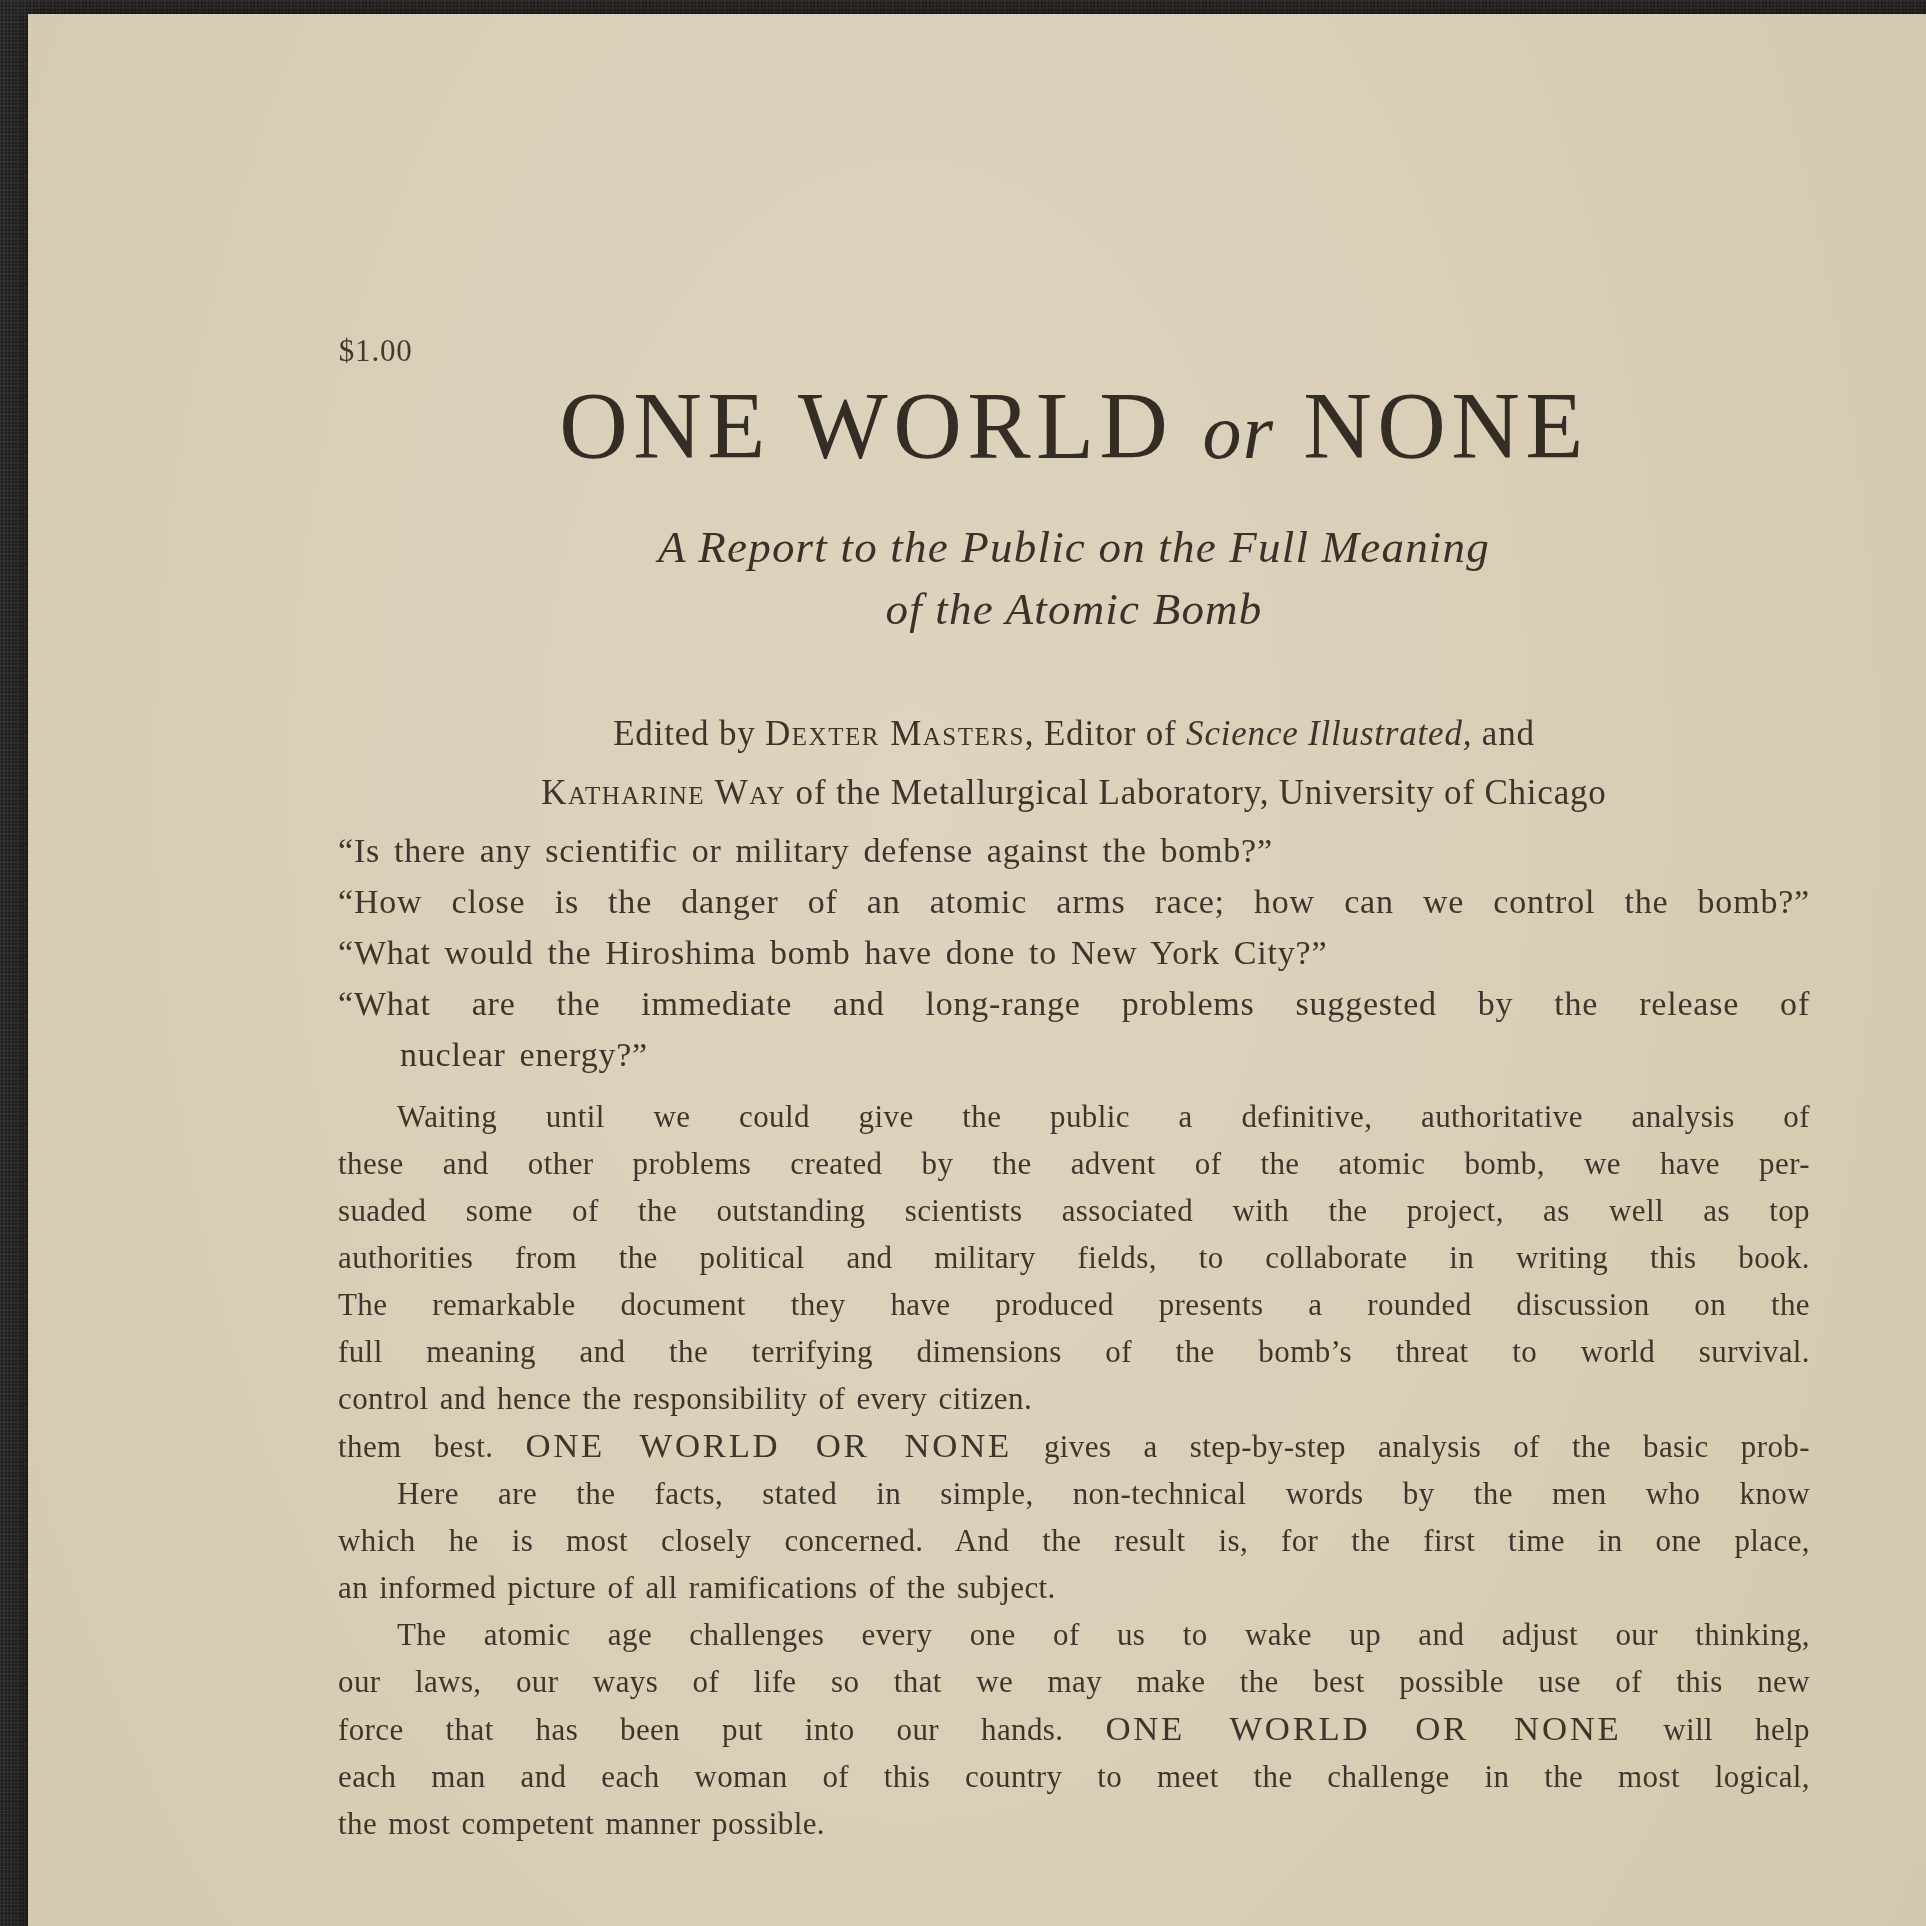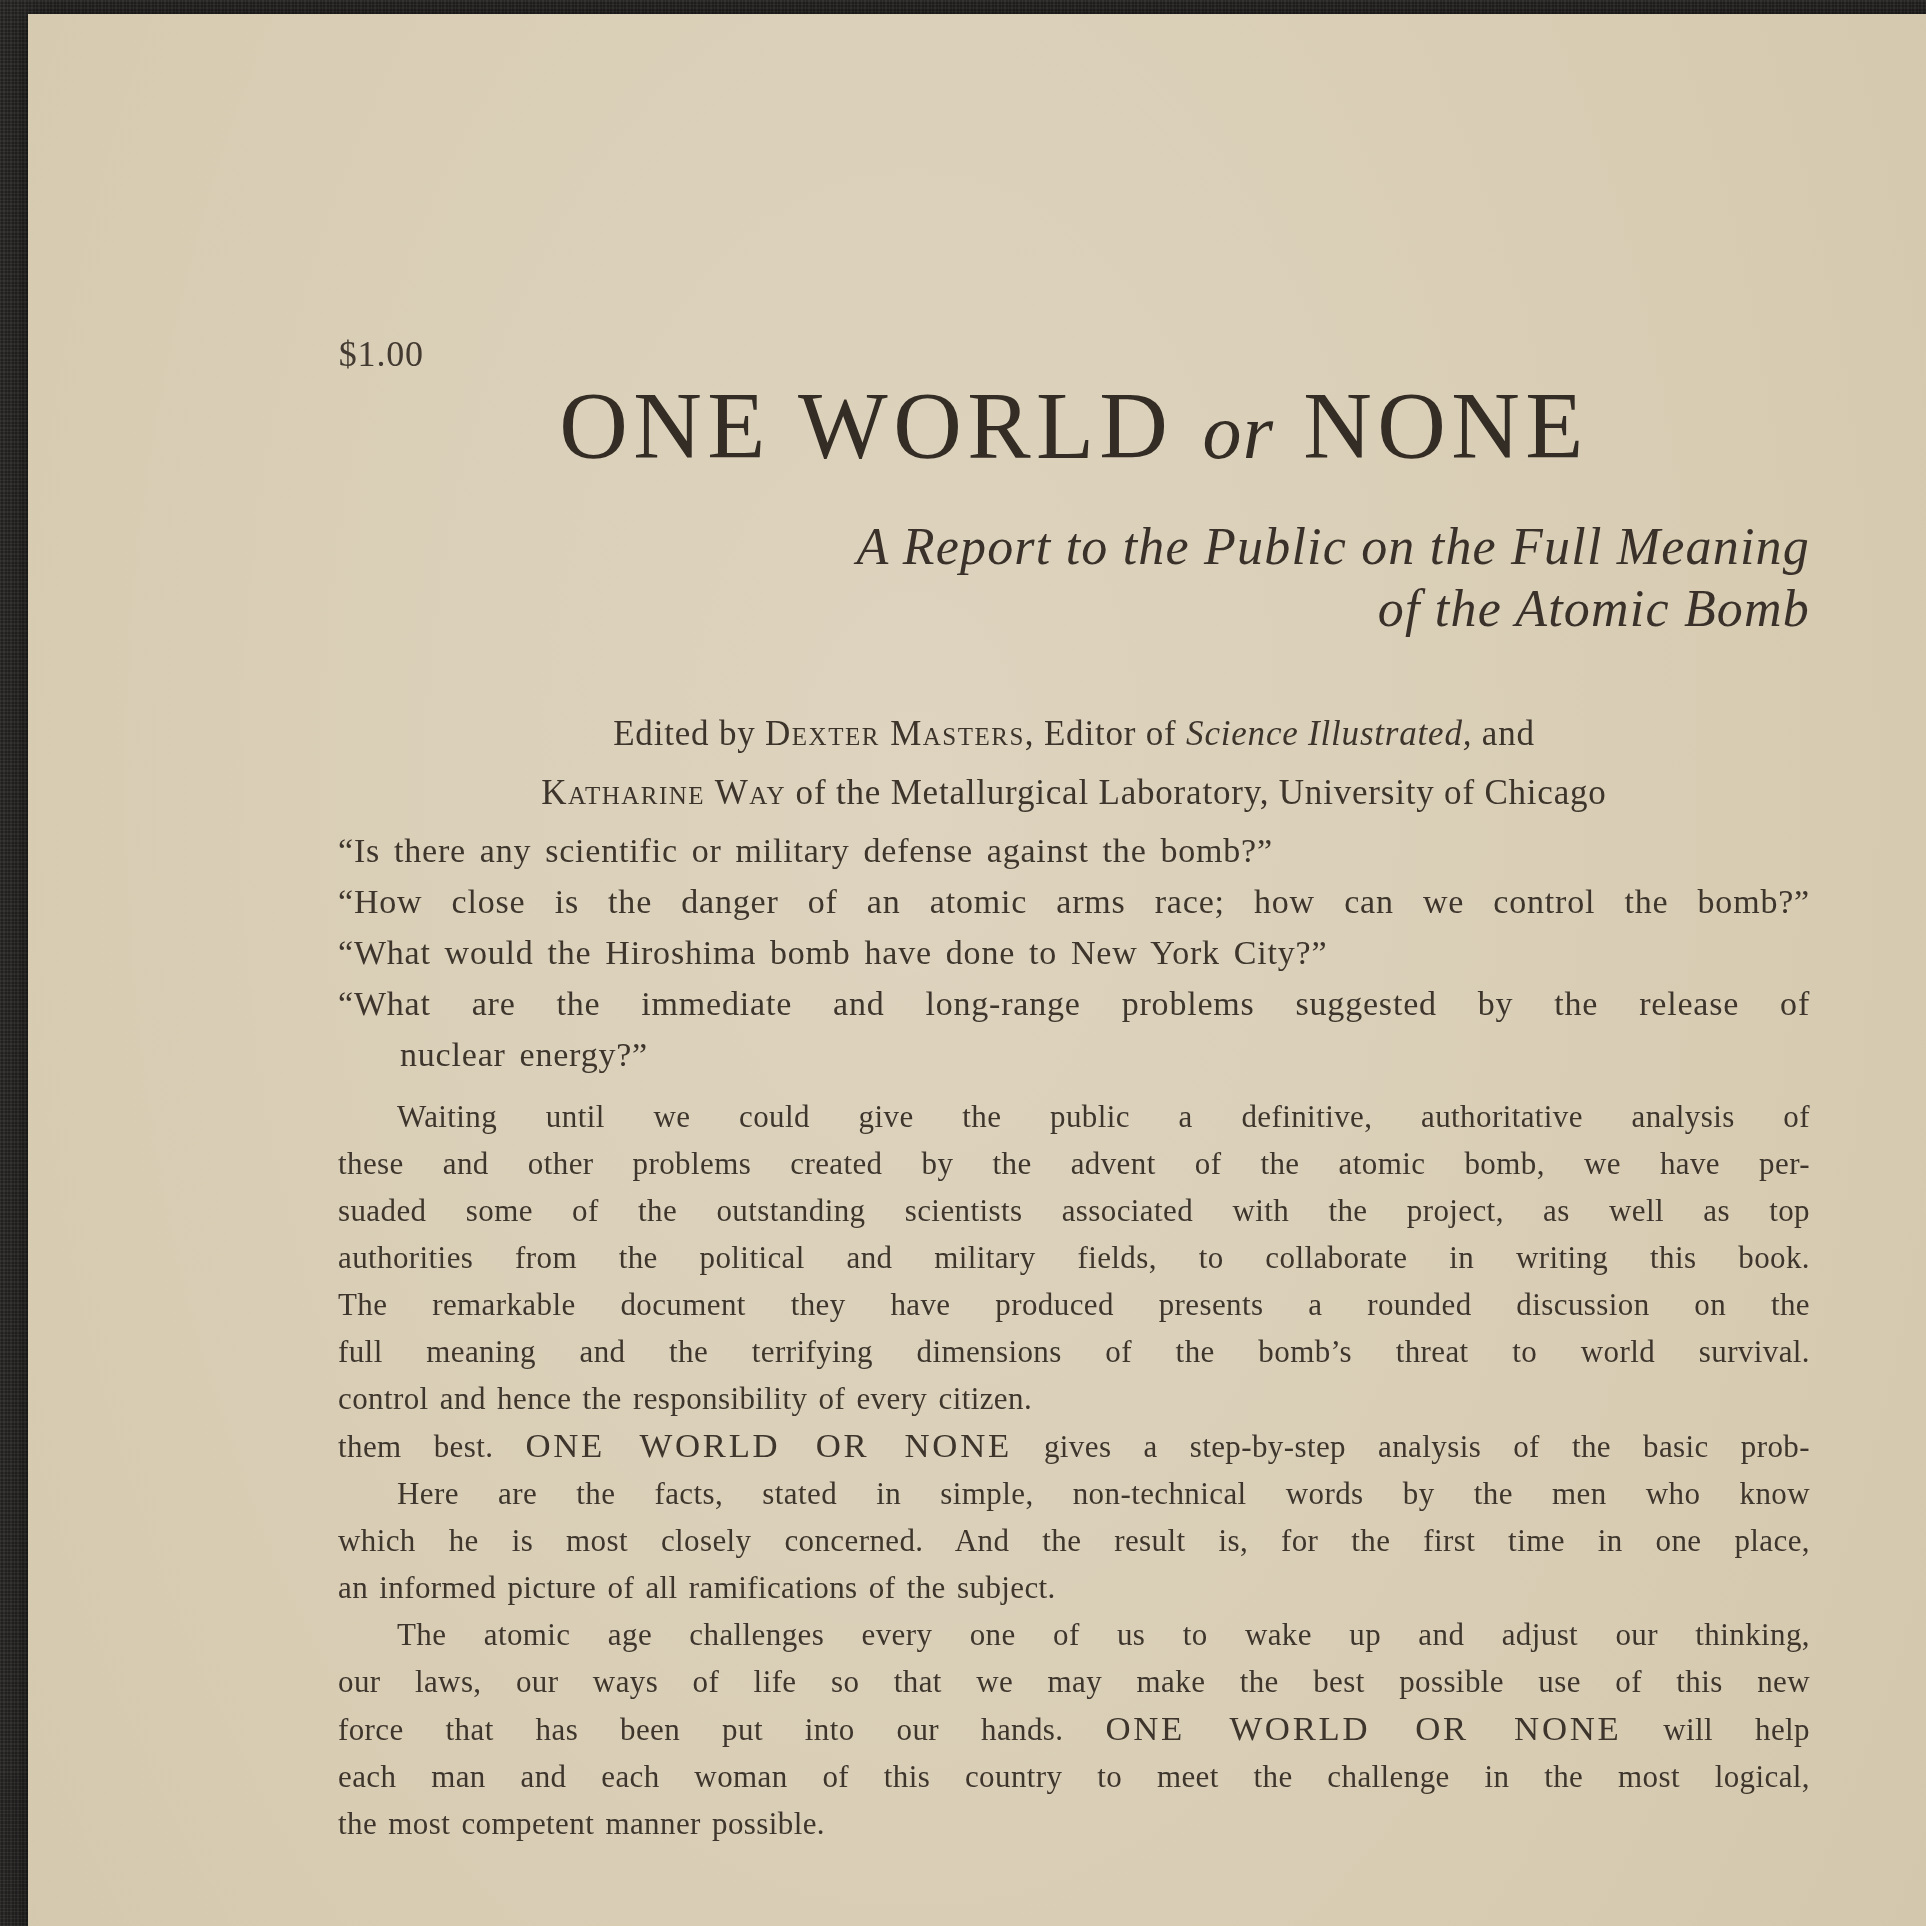--- a/index.html
+++ b/index.html
@@ -11,28 +11,28 @@
   }
   .page{
     position:absolute;left:28px;top:14px;width:1963px;height:2569px;
     background:radial-gradient(ellipse at 45% 30%, #ded4bf 0%, #d8ccb3 55%, #cfc3a8 100%);
     box-shadow:0 0 23px rgba(0,0,0,.55);
   }
 
   .column{position:absolute;left:310px;top:0;width:1472px;height:100%;
     font-family:"Liberation Serif","DejaVu Serif",serif;color:#3e362d;}
 
-  .price{position:absolute;top:319px;left:0.8px;font-size:36px;letter-spacing:0.8px;color:#433b32;}
+  .price{position:absolute;top:319px;left:0.8px;font-size:31px;letter-spacing:0.8px;color:#433b32;}
 
   .title{position:absolute;top:361px;left:0;width:100%;margin:0;text-align:center;
     font-size:95px;font-weight:normal;line-height:1.08;letter-spacing:5.4px;color:#342d25;}
   .title .seg-italic{font-style:italic;font-size:.82em;letter-spacing:1.2px;}
 
-  .subtitle{position:absolute;top:502px;left:0;width:100%;text-align:right;
-    font-style:italic;font-size:52px;line-height:62px;letter-spacing:1.2px;color:#3a322a;}
+  .subtitle{position:absolute;top:502px;left:0;width:100%;text-align:center;
+    font-style:italic;font-size:45px;line-height:62px;letter-spacing:1.2px;color:#3a322a;}
 
   .byline{position:absolute;top:690px;left:0;width:100%;font-size:35px;line-height:59px;
     text-align:center;letter-spacing:0.8px;color:#3d352c;}
   .seg-smallcaps{font-variant:small-caps;letter-spacing:1.5px;}
   .seg-italic{font-style:italic;}
   .seg-book{font-size:1.12em;letter-spacing:2.7px;}
 
   .questions{position:absolute;top:811px;left:0;width:100%;
     font-size:34px;line-height:51px;letter-spacing:0.8px;word-spacing:4.6px;font-family:Liberation Serif, serif;}
   .bodytext{position:absolute;top:1079px;left:0;width:100%;

